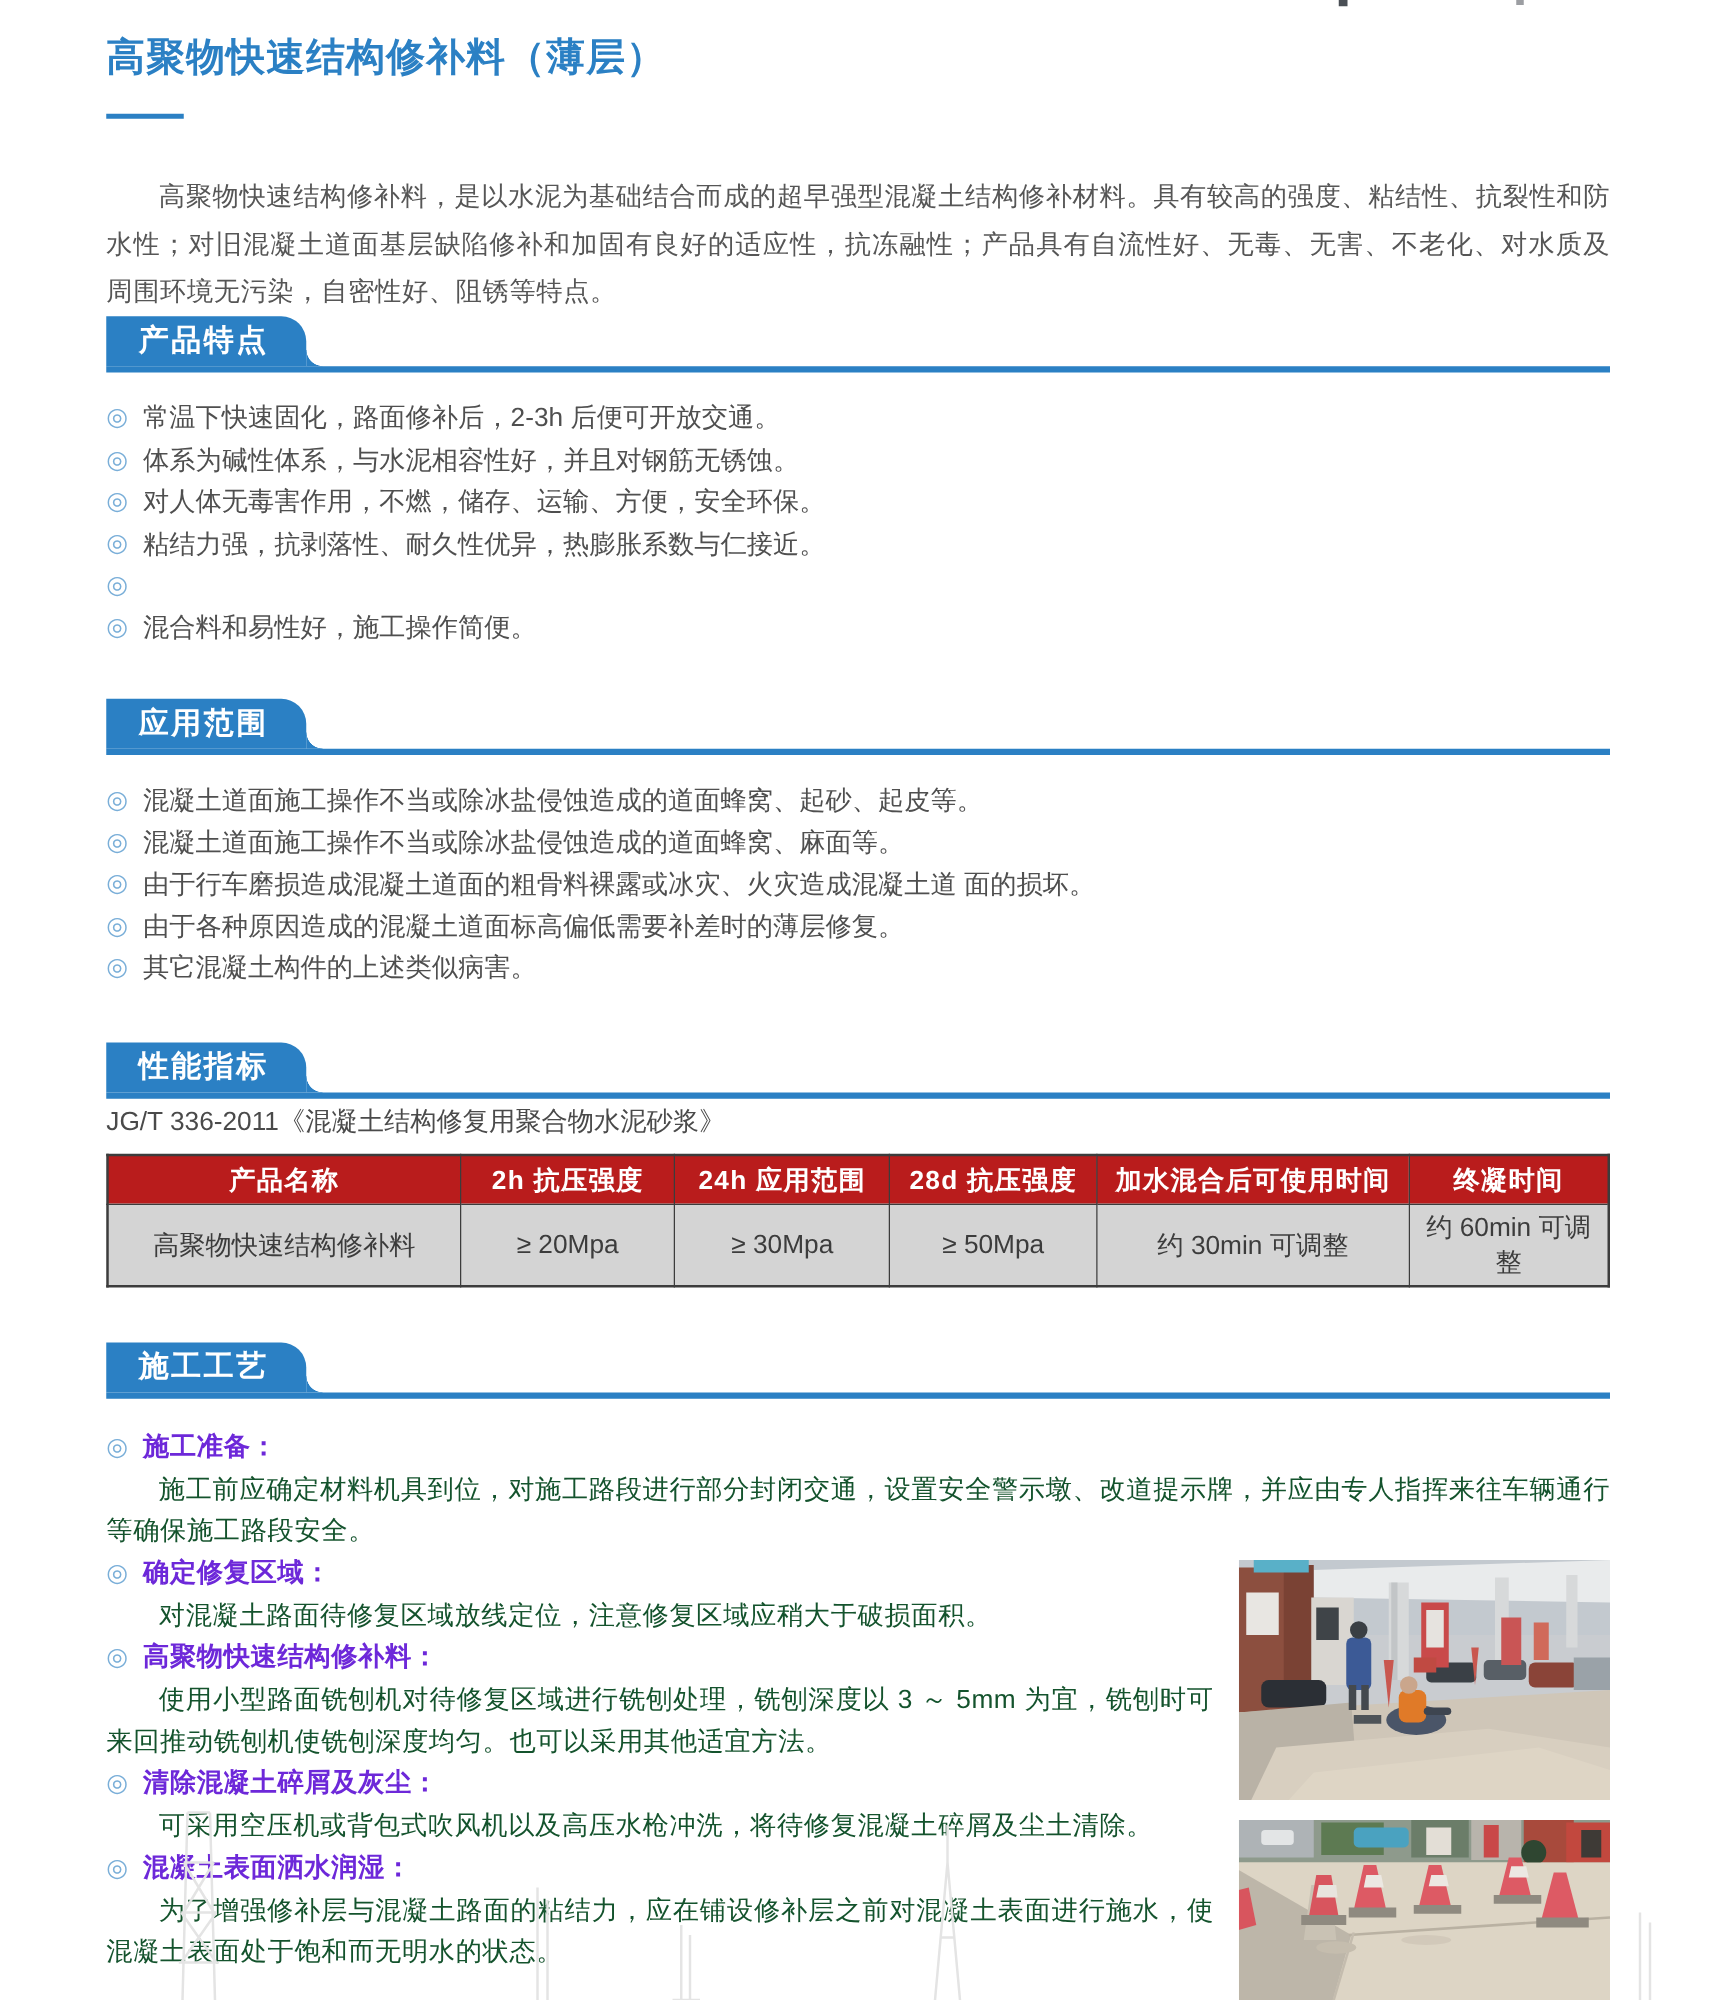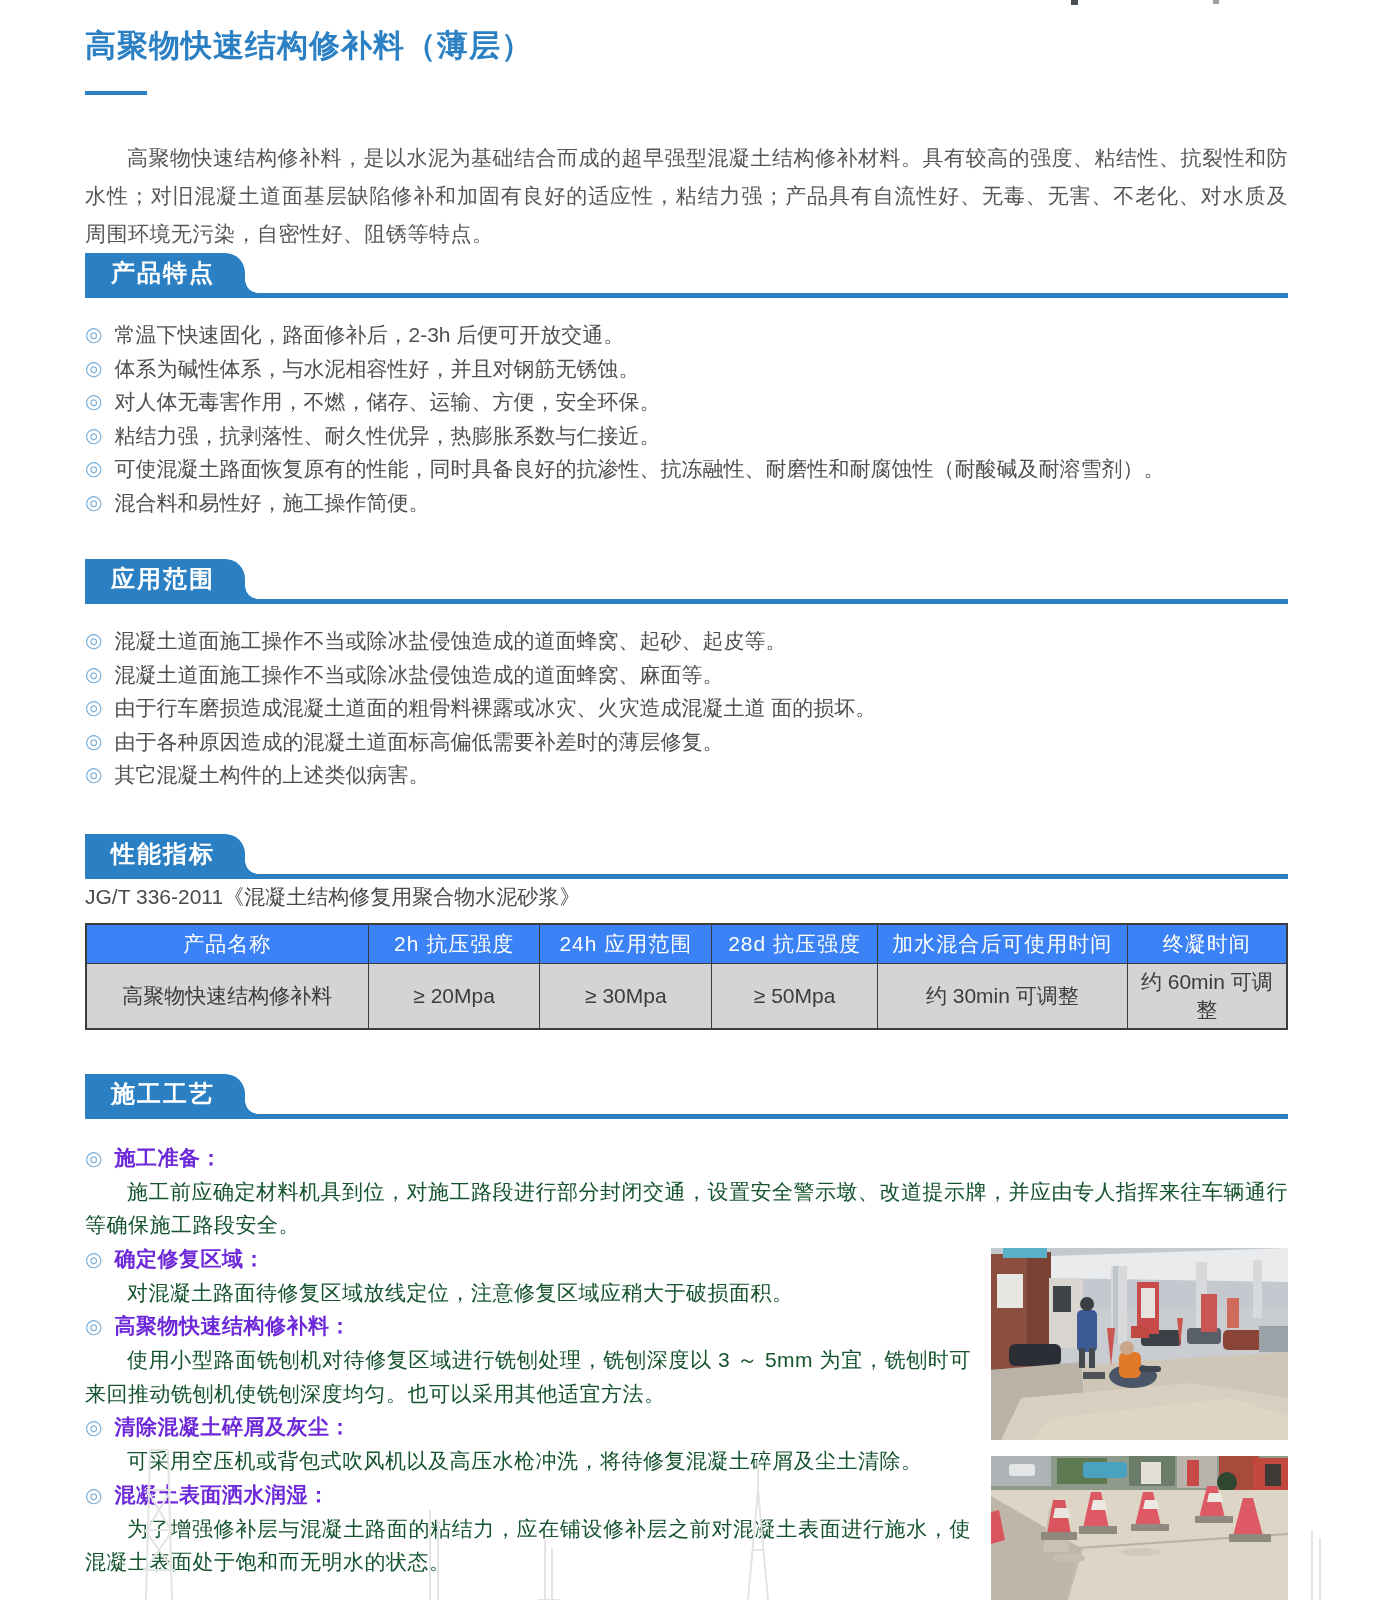--- a/index.html
+++ b/index.html
@@ -34,21 +34,21 @@
     background:radial-gradient(circle at 100% 0%, rgba(0,0,0,0) 12.5px, #2b80c4 13px);
   }
   
   .blist{margin-top:20px;}
   .bitem{display:flex;align-items:flex-start;line-height:33.5px;font-size:21px;color:#4f4f4f;}
   .bullet{color:#79aed8;margin-right:12px;font-size:20px;flex:0 0 auto;}
   
   .tbl-caption{margin-top:4px;text-align:left;font-size:21px;color:#4a4a4a;}
   table.spec{width:100%;border-collapse:collapse;margin-top:12px;border:2px solid #3c3c3c;}
   table.spec th{
-    background:#3b82f6;color:#ffffff;font-size:21px;font-weight:normal;
+    background:#b91c1c;color:#ffffff;font-size:21px;font-weight:bold;
     padding:5px 4px;border:1px solid #3c3c3c;letter-spacing:1px;
   }
   table.spec td{
     background:#d4d4d4;color:#3c3c3c;font-size:21px;text-align:center;
     padding:4px 4px;border:1px solid #3c3c3c;
   }
   
   .steps{margin-top:22px;}
   .step-label-row{display:flex;align-items:flex-start;line-height:34px;font-size:21px;}
   .step-label{font-weight:bold;color:#6d28d9;letter-spacing:0.5px;}
@@ -69,21 +69,21 @@
 <body>
 
 <div class="artifact" style="left:1071px;top:0;width:7px;height:5px;"></div>
 <div class="artifact" style="left:1213px;top:0;width:6px;height:4px;opacity:.55;"></div>
 
 <div class="content">
 
   <div class="page-title">高聚物快速结构修补料（薄层）</div>
   <div class="title-dash"></div>
 
-  <div class="intro">高聚物快速结构修补料，是以水泥为基础结合而成的超早强型混凝土结构修补材料。具有较高的强度、粘结性、抗裂性和防水性；对旧混凝土道面基层缺陷修补和加固有良好的适应性，粘结力强；产品具有自流性好、无毒、无害、不老化、对水质及周围环境无污染，自密性好、阻锈等特点。</div>
+  <div class="intro">高聚物快速结构修补料，是以水泥为基础结合而成的超早强型混凝土结构修补材料。具有较高的强度、粘结性、抗裂性和防水性；对旧混凝土道面基层缺陷修补和加固有良好的适应性，抗冻融性；产品具有自流性好、无毒、无害、不老化、对水质及周围环境无污染，自密性好、阻锈等特点。</div>
 
   <div class="sec-head" style="">
     <div class="sec-tab">产品特点</div>
   </div>
   <div class="blist">
     <div class="bitem">
         <span class="bullet">◎</span>
         <span>常温下快速固化，路面修补后，2-3h 后便可开放交通。</span>
       </div>
     <div class="bitem">
@@ -93,21 +93,20 @@
     <div class="bitem">
         <span class="bullet">◎</span>
         <span>对人体无毒害作用，不燃，储存、运输、方便，安全环保。</span>
       </div>
     <div class="bitem">
         <span class="bullet">◎</span>
         <span>粘结力强，抗剥落性、耐久性优异，热膨胀系数与仁接近。</span>
       </div>
     <div class="bitem">
         <span class="bullet">◎</span>
-        <span>可使混凝土路面恢复原有的性能，同时具备良好的抗渗性、抗冻融性、耐磨性和耐腐蚀性（耐酸碱及耐溶雪剂）。</span>
       </div>
     <div class="bitem">
         <span class="bullet">◎</span>
         <span>混合料和易性好，施工操作简便。</span>
       </div>
   </div>
 
   <div class="sec-head" style="margin-top:40px;">
     <div class="sec-tab">应用范围</div>
   </div>

